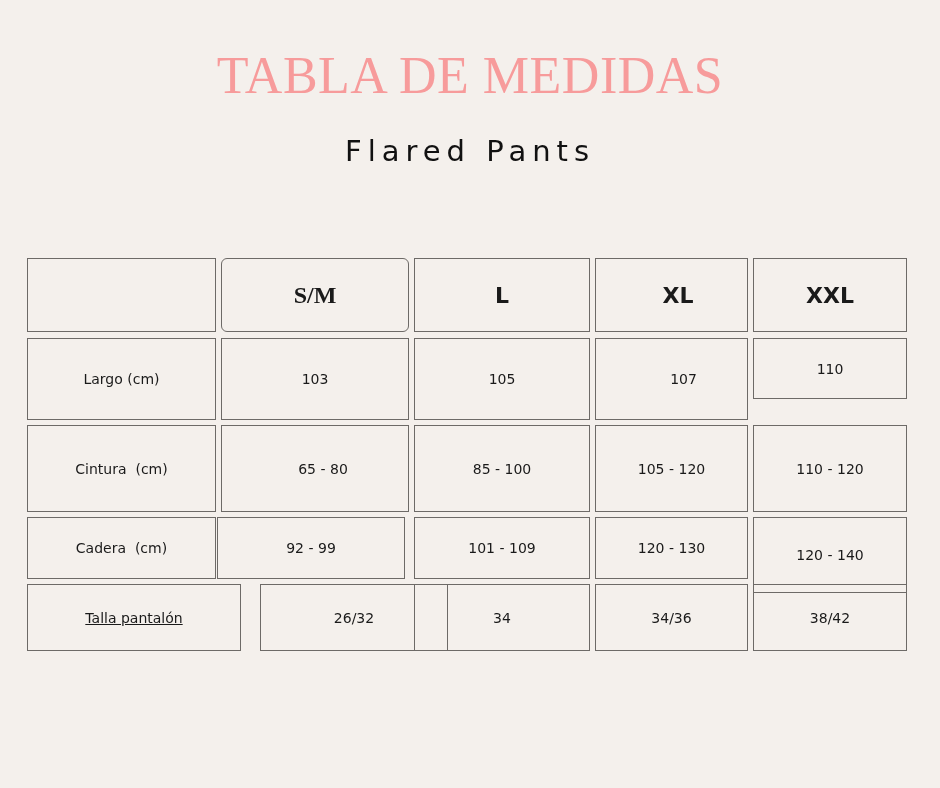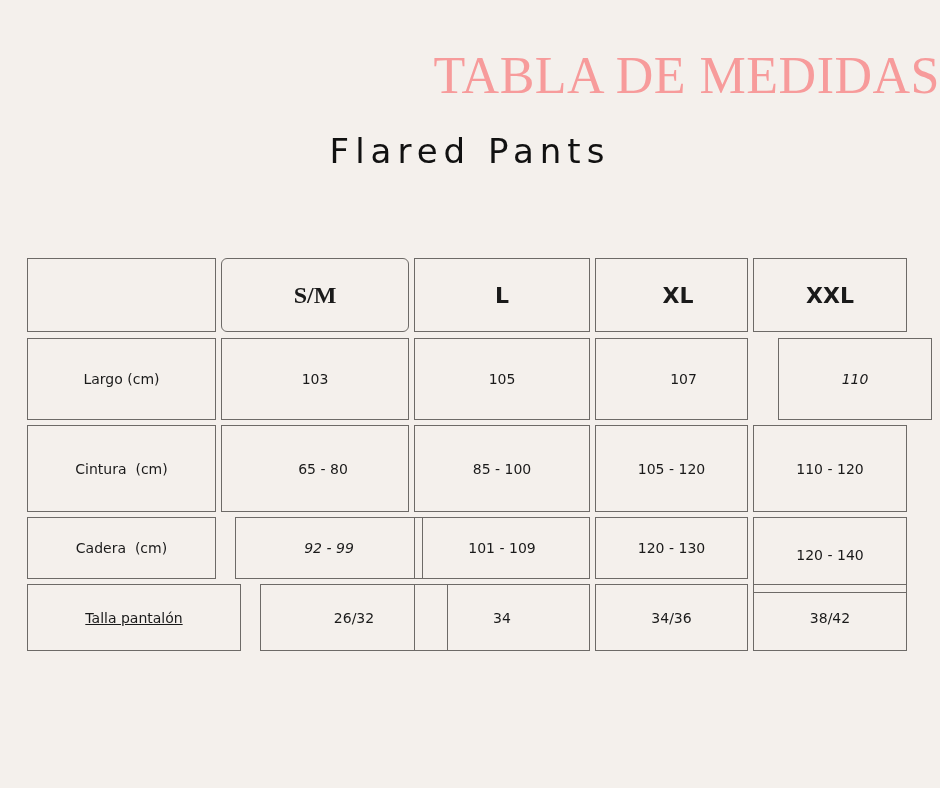--- a/index.html
+++ b/index.html
@@ -5,32 +5,32 @@
     html, body { margin: 0; padding: 0; }
     body {
       width: 940px; height: 788px;
       background: #f4f0ec;
       position: relative;
       overflow: hidden;
       font-family: "DejaVu Sans", sans-serif;
     }
     .title {
       position: absolute; left: 0; top: 44px; width: 940px;
-      text-align: right;
+      text-align: center;
       font-family: "Liberation Serif", "DejaVu Serif", serif;
       font-size: 52px;
       color: #f79b9b;
       letter-spacing: 0.5px;
       line-height: 64px;
     }
     .subtitle {
       position: absolute; left: 0; top: 130px; width: 940px;
       text-align: center;
       font-family: "DejaVu Sans", sans-serif;
-      font-size: 34px;
+      font-size: 29px;
       color: #111;
       letter-spacing: 6px;
       line-height: 42px;
     }
     .cell {
       position: absolute;
       box-sizing: border-box;
       border: 1.3px solid #6d6a67;
       display: flex; align-items: center; justify-content: center;
       font-size: 14px;
@@ -51,30 +51,30 @@
   <div class="cell" style="left:27px;top:258px;width:189px;height:74px;"></div>
   <div class="cell head serif" style="left:221px;top:258px;width:188px;height:74px;border-radius:6px;">S/M</div>
   <div class="cell head" style="left:414px;top:258px;width:176px;height:74px;">L</div>
   <div class="cell head" style="left:595px;top:258px;width:153px;height:74px;padding-left:13px;">XL</div>
   <div class="cell head" style="left:753px;top:258px;width:154px;height:74px;">XXL</div>
 
   <div class="cell" style="left:27px;top:338px;width:189px;height:82px;">Largo (cm)</div>
   <div class="cell" style="left:221px;top:338px;width:188px;height:82px;">103</div>
   <div class="cell" style="left:414px;top:338px;width:176px;height:82px;">105</div>
   <div class="cell" style="left:595px;top:338px;width:153px;height:82px;padding-left:24px;">107</div>
-  <div class="cell" style="left:778px;top:338px;width:154px;height:82px;font-style:italic;">110</div>
+  <div class="cell" style="left:753px;top:338px;width:154px;height:61px;">110</div>
 
   <div class="cell" style="left:27px;top:425px;width:189px;height:87px;white-space:pre;">Cintura  (cm)</div>
   <div class="cell" style="left:221px;top:425px;width:188px;height:87px;padding-left:16px;">65 - 80</div>
   <div class="cell" style="left:414px;top:425px;width:176px;height:87px;">85 - 100</div>
   <div class="cell" style="left:595px;top:425px;width:153px;height:87px;">105 - 120</div>
   <div class="cell" style="left:753px;top:425px;width:154px;height:87px;">110 - 120</div>
 
   <div class="cell" style="left:27px;top:517px;width:189px;height:62px;white-space:pre;">Cadera  (cm)</div>
-  <div class="cell" style="left:235px;top:517px;width:188px;height:62px;font-style:italic;">92 - 99</div>
+  <div class="cell" style="left:217px;top:517px;width:188px;height:62px;">92 - 99</div>
   <div class="cell" style="left:414px;top:517px;width:176px;height:62px;">101 - 109</div>
   <div class="cell" style="left:595px;top:517px;width:153px;height:62px;">120 - 130</div>
   <div class="cell" style="left:753px;top:517px;width:154px;height:76px;">120 - 140</div>
 
   <div class="cell" style="left:27px;top:584px;width:214px;height:67px;text-decoration:underline;">Talla pantalón</div>
   <div class="cell" style="left:221px;top:584px;width:188px;height:67px;margin-left:39px;">26/32</div>
   <div class="cell" style="left:414px;top:584px;width:176px;height:67px;">34</div>
   <div class="cell" style="left:595px;top:584px;width:153px;height:67px;">34/36</div>
   <div class="cell" style="left:753px;top:584px;width:154px;height:67px;">38/42</div>
 </div>

